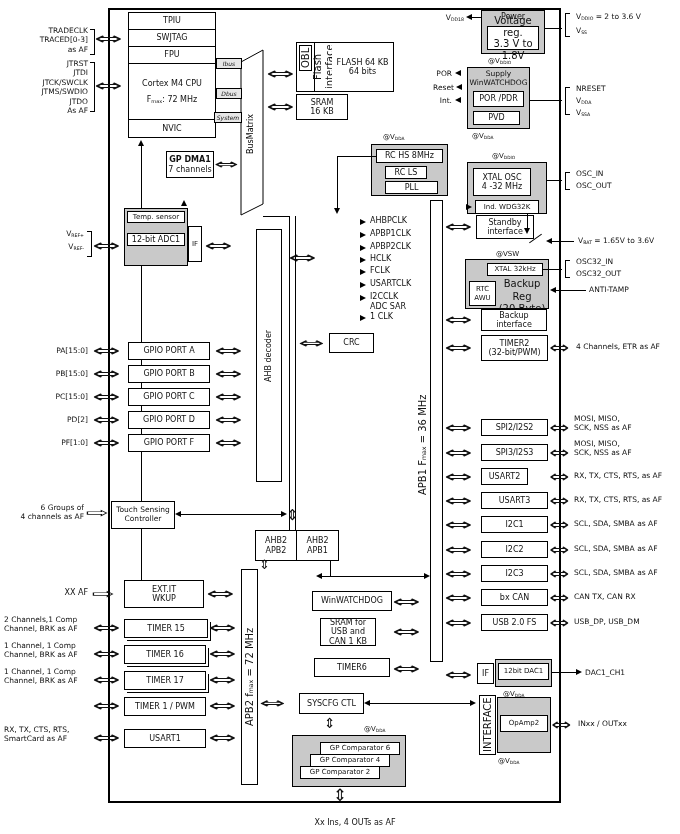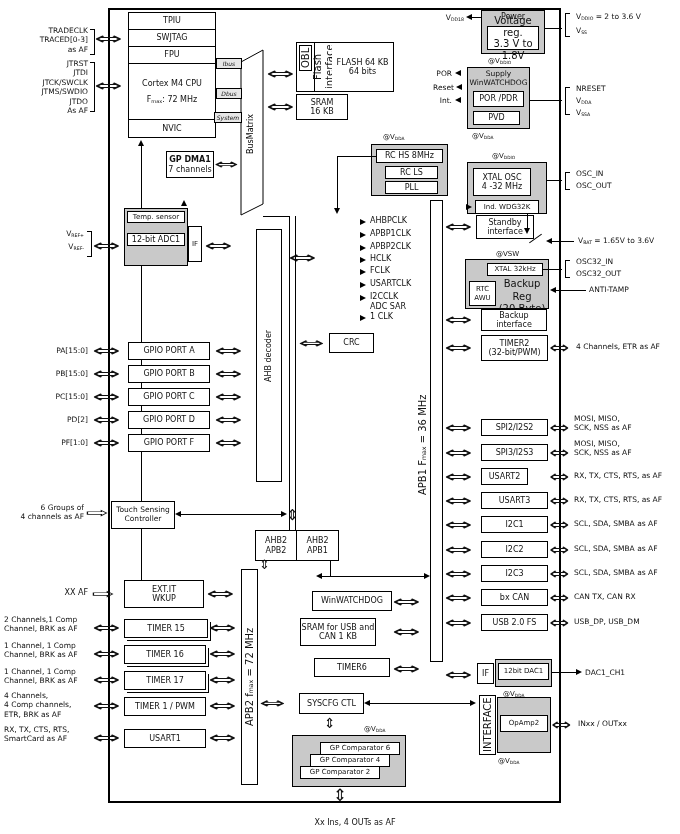--- a/index.html
+++ b/index.html
@@ -126,21 +126,21 @@
   <div class="l f7" style="left:472px;top:132px"><span>@V</span><sub>DDA</sub></div>
   <div class="hl" style="left:530px;top:100px;width:32px"></div>
   <div class="brr" style="left:565px;top:87px;height:28px"></div>
   <div class="l f75" style="left:576px;top:84px">NRESET</div>
   <div class="l f75" style="left:576px;top:96px"><span>V</span><sub>DDA</sub></div>
   <div class="l f75" style="left:576px;top:108px"><span>V</span><sub>SSA</sub></div>
 
   <div class="l f7" style="left:383px;top:133px"><span>@V</span><sub>DDA</sub></div>
   <div class="gb" style="left:371px;top:144px;width:77px;height:52px"></div>
   <div class="b" style="left:376px;top:149px;width:67px;height:14px">RC HS 8MHz</div>
-  <div class="b" style="left:385px;top:166px;width:53px;height:13px">RC LS</div>
+  <div class="b" style="left:385px;top:166px;width:42px;height:13px">RC LS</div>
   <div class="b" style="left:385px;top:181px;width:53px;height:13px">PLL</div>
   <div class="hl" style="left:337px;top:156px;width:39px"></div>
   <div class="vl" style="left:337px;top:156px;height:52px"></div>
   <div class="td" style="left:334px;top:208px"></div>
 
   <div class="l f7" style="left:492px;top:152px"><span>@V</span><sub>DDIO</sub></div>
   <div class="gb" style="left:467px;top:162px;width:80px;height:52px"></div>
   <div class="b col" style="left:473px;top:168px;width:58px;height:28px">
     <span>XTAL OSC</span>
     <span>4 -32 MHz</span>
@@ -317,44 +317,39 @@
   <div class="a w2" style="left:208px;top:646px">⇔</div>
 
   <div class="lb" style="left:4px;top:667px;width:92px">
     <div>1 Channel, 1 Comp</div>
     <div>Channel, BRK as AF</div>
   </div>
   <div class="a w2" style="left:92px;top:672px">⇔</div>
   <div class="b shadow" style="left:124px;top:671px;width:82px;height:19px">TIMER 17</div>
   <div class="a w2" style="left:208px;top:672px">⇔</div>
 
-  <div class="lb" style="left:4px;top:691px;width:92px">
-    <div>4 Channels,</div>
-    <div>4 Comp channels,</div>
-    <div>ETR, BRK as AF</div>
-  </div>
   <div class="a w2" style="left:92px;top:698px">⇔</div>
   <div class="b" style="left:124px;top:697px;width:82px;height:19px">TIMER 1 / PWM</div>
   <div class="a w2" style="left:208px;top:698px">⇔</div>
 
   <div class="lb" style="left:4px;top:725px;width:92px">
     <div>RX, TX, CTS, RTS,</div>
     <div>SmartCard as AF</div>
   </div>
   <div class="a w2" style="left:92px;top:730px">⇔</div>
   <div class="b" style="left:124px;top:729px;width:82px;height:19px">USART1</div>
   <div class="a w2" style="left:208px;top:730px">⇔</div>
 
   <div class="b v f65" style="left:241px;top:569px;width:17px;height:216px">
       <span style="white-space:nowrap"><span>APB2 f</span><sub>max</sub><span> = 72 MHz</span></span>
     </div>
 
   <div class="b" style="left:312px;top:591px;width:80px;height:20px">WinWATCHDOG</div>
   <div class="a w2" style="left:392px;top:594px">⇔</div>
-  <div class="b col" style="left:300px;top:618px;width:76px;height:28px">
+  <div class="b col" style="left:320px;top:618px;width:56px;height:28px">
     <span>SRAM for USB and</span>
     <span>CAN 1 KB</span>
   </div>
   <div class="a w2" style="left:392px;top:624px">⇔</div>
   <div class="b" style="left:314px;top:658px;width:76px;height:19px">TIMER6</div>
   <div class="a w2" style="left:392px;top:661px">⇔</div>
 
   <div class="a w2" style="left:259px;top:696px;font-size:15px">⇔</div>
   <div class="b" style="left:299px;top:693px;width:65px;height:21px">SYSCFG CTL</div>
   <div class="hl" style="left:370px;top:703px;width:100px"></div>

